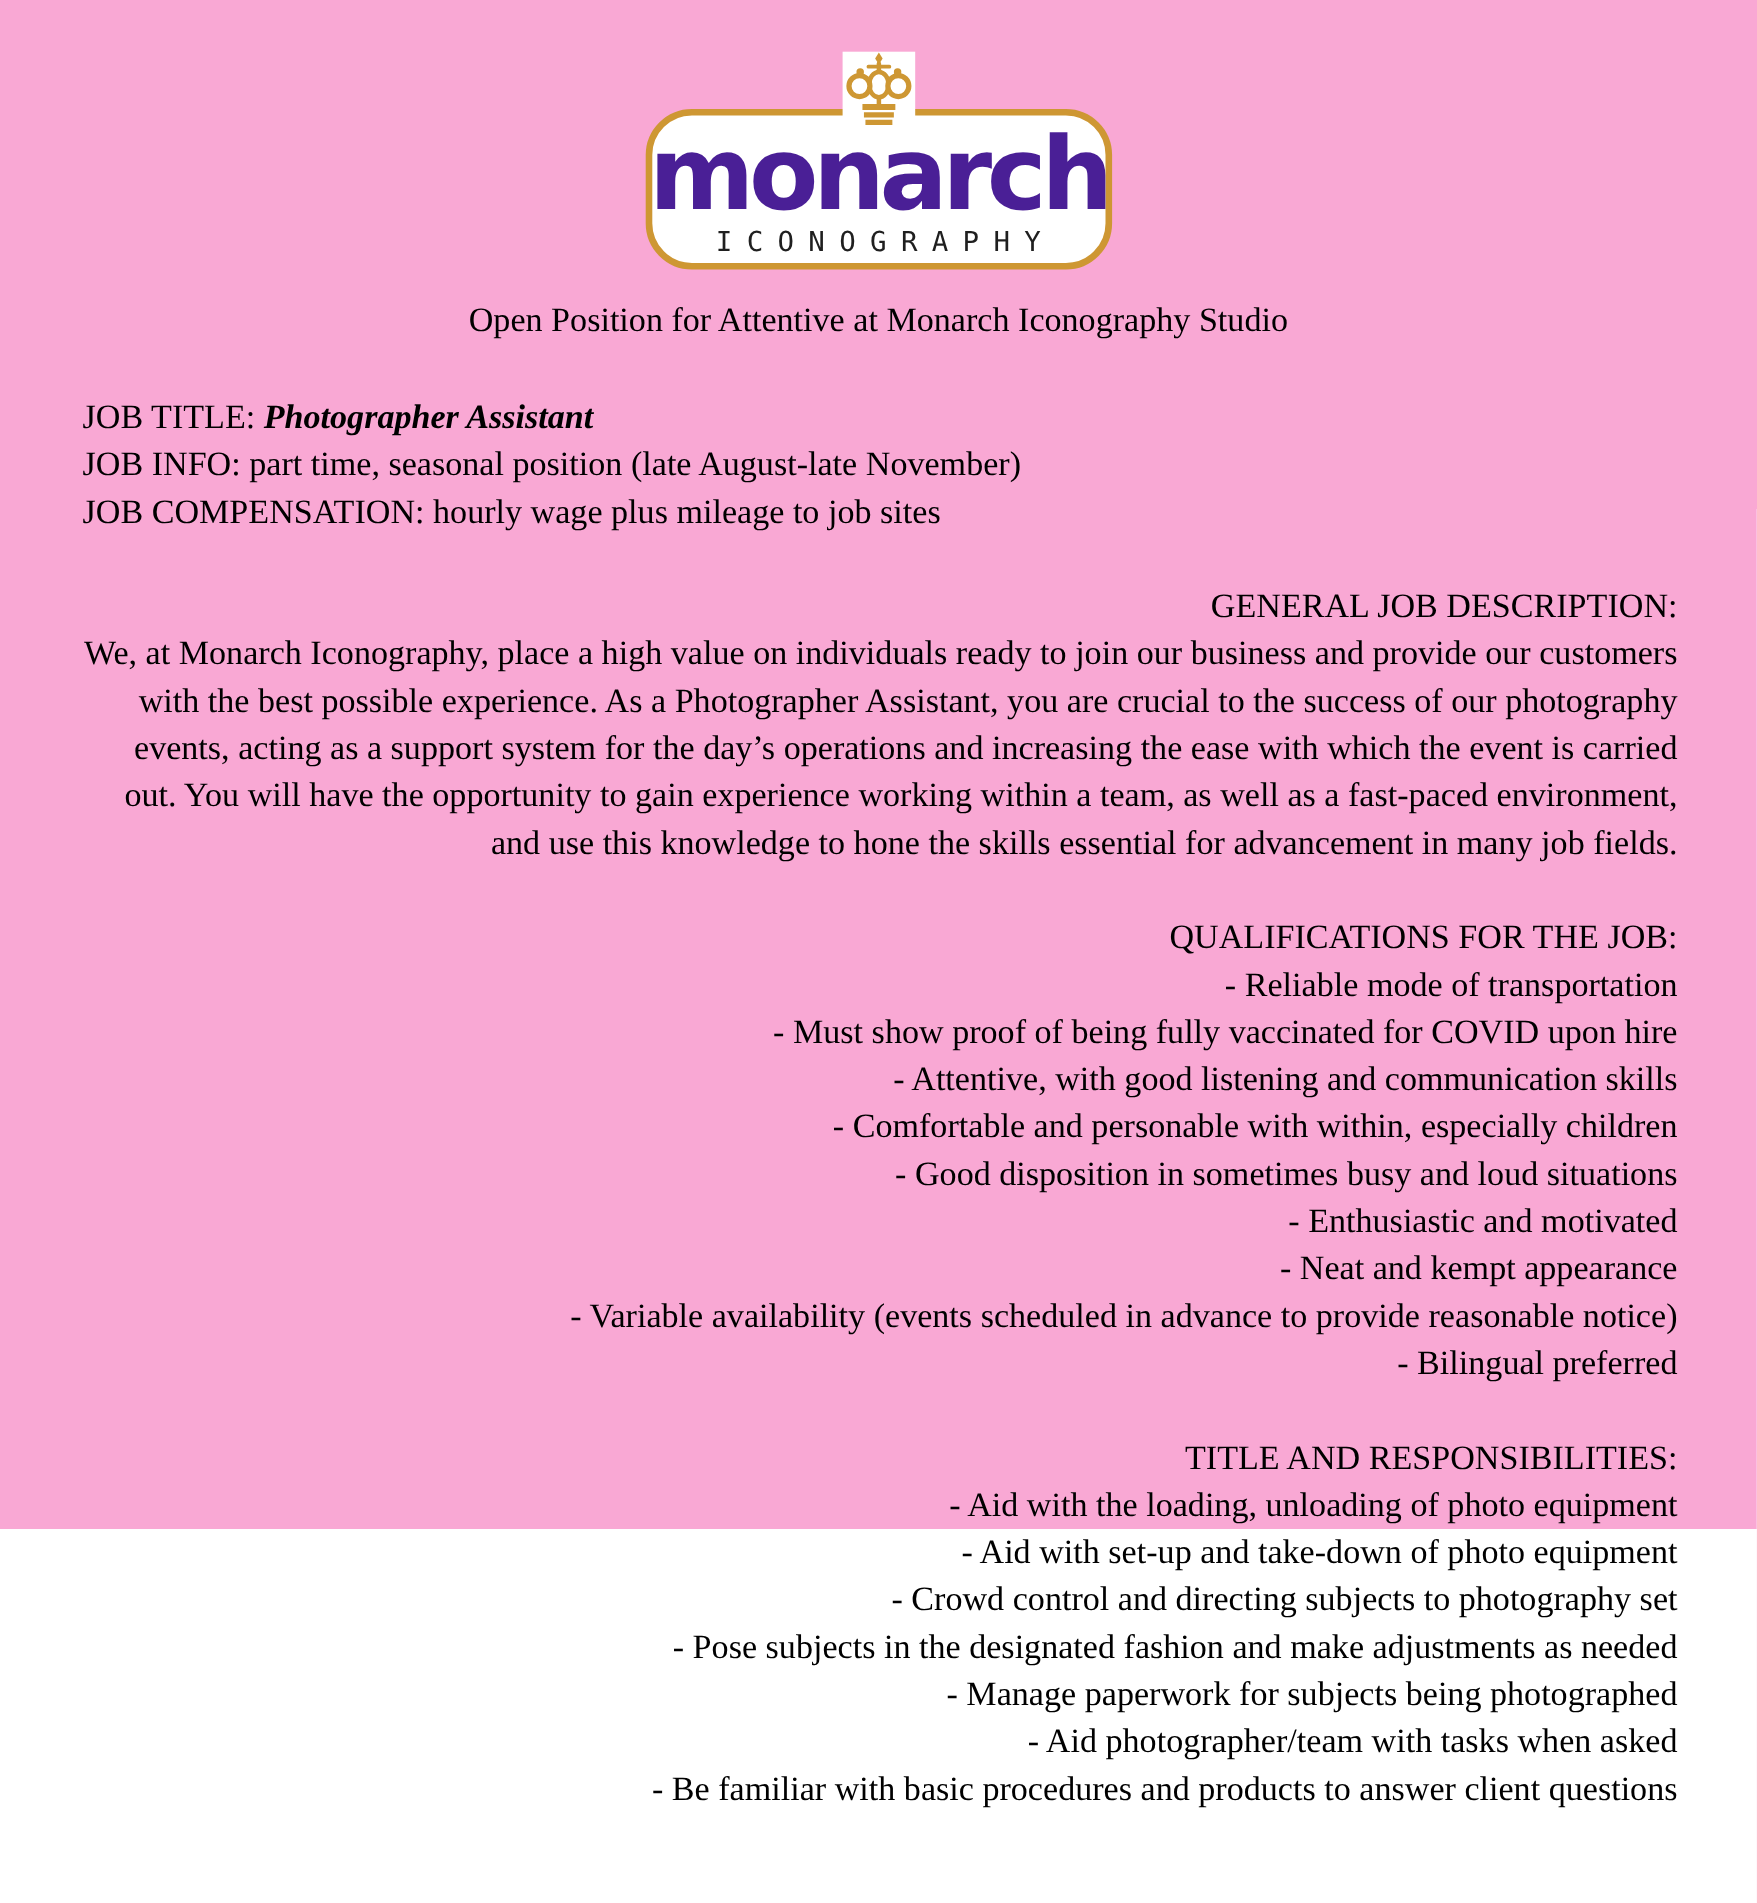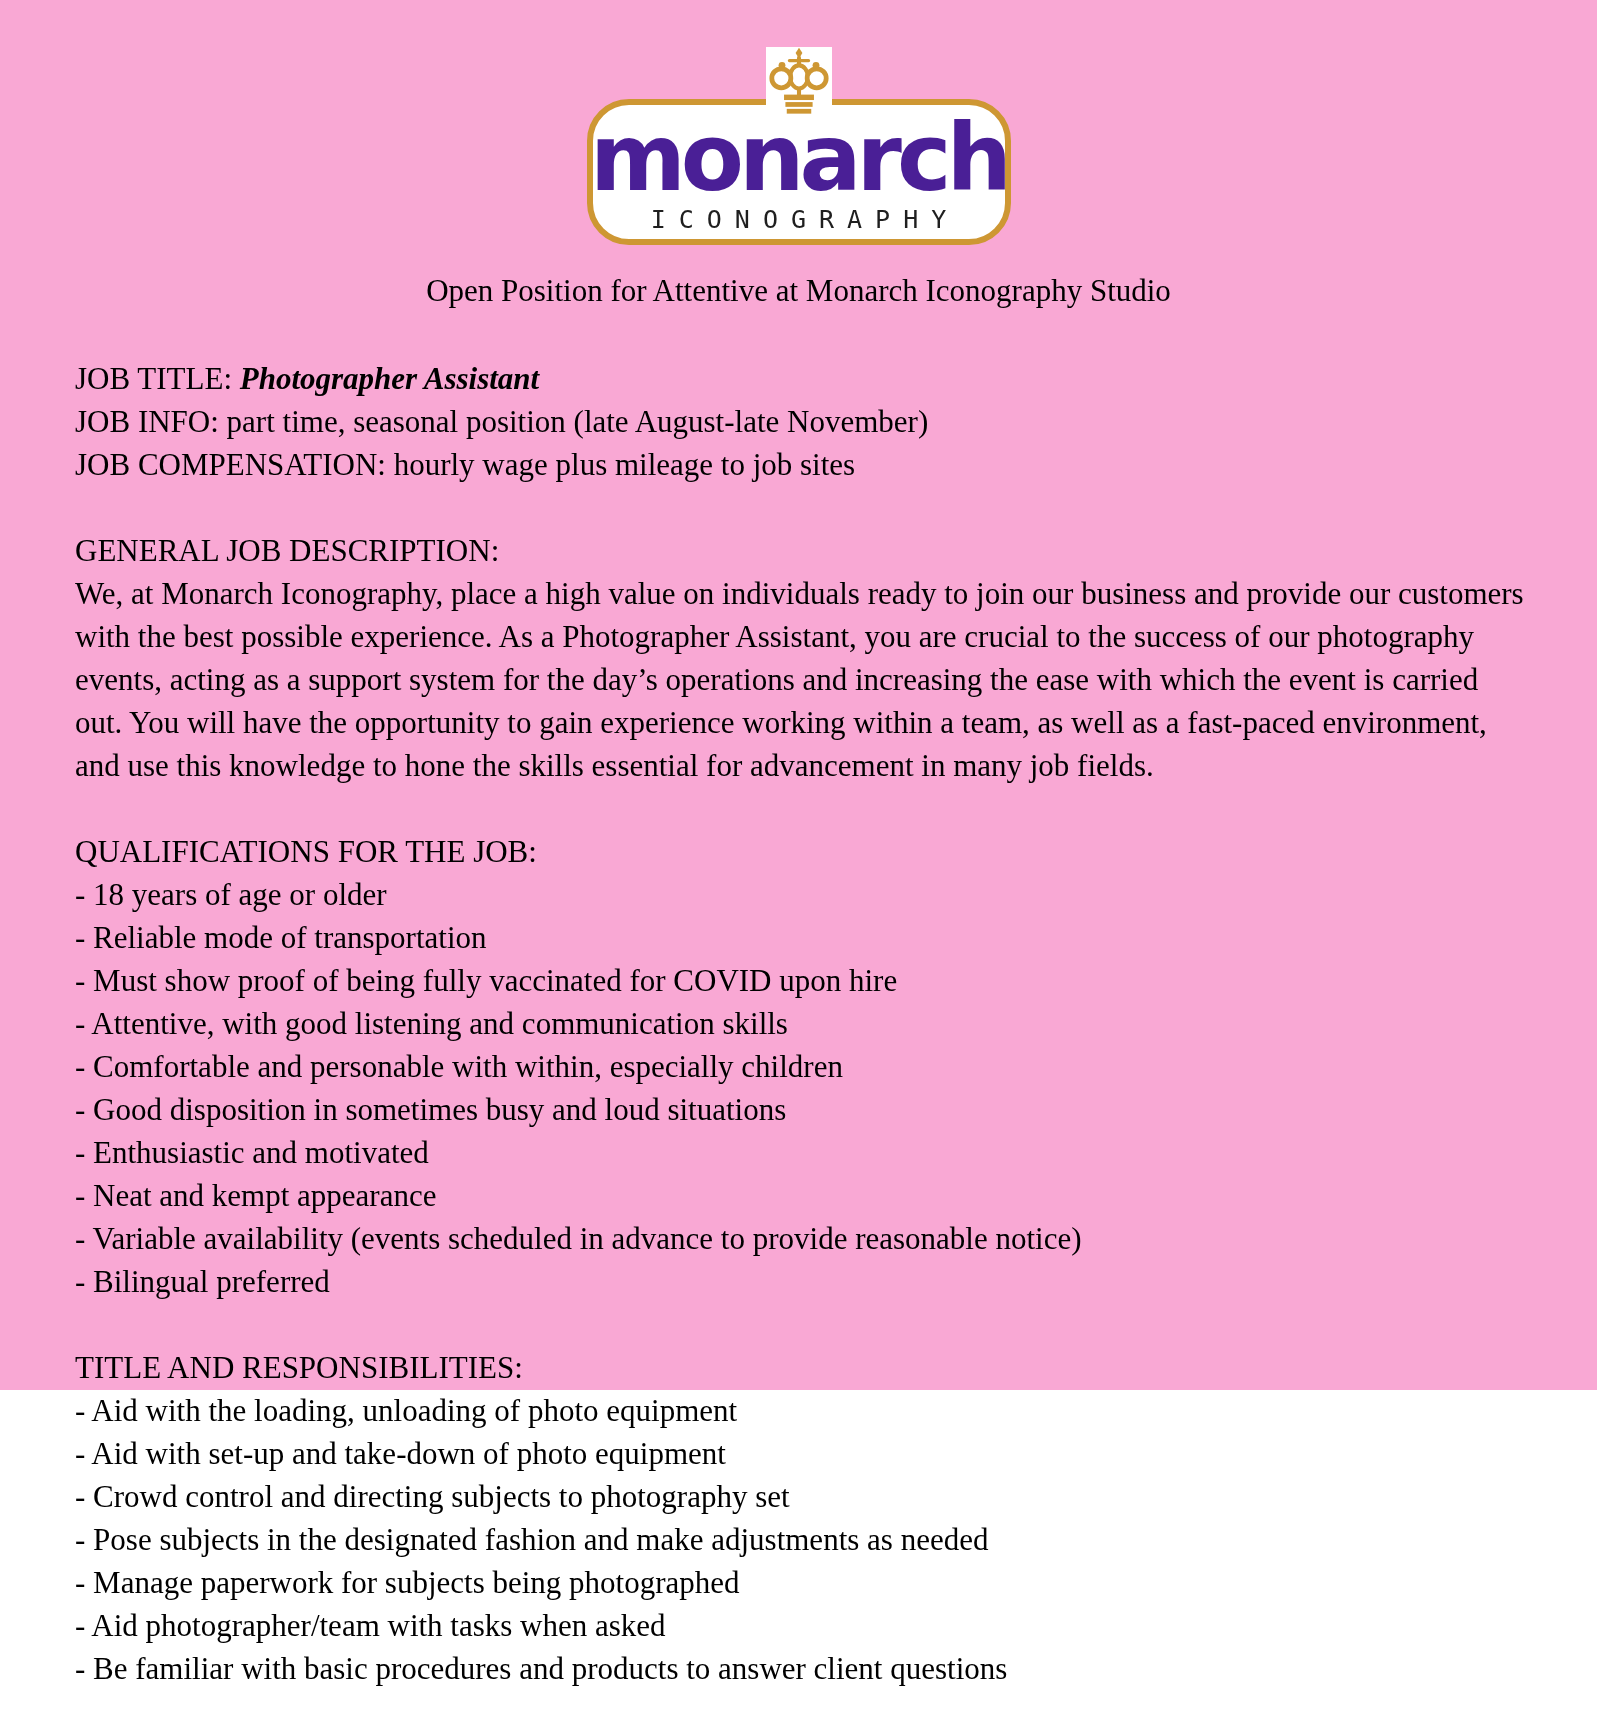--- a/index.html
+++ b/index.html
@@ -74,21 +74,21 @@
     line-height:43px;
     margin-top:24px;
   }
   .content{
     margin:45px 72px 0 75px;
     font-size:31px;
     line-height:43px;
   }
   .line{white-space:normal;}
   .bold{font-weight:bold;font-style:italic;}
-  .section{margin-top:43px;}
+  .section{margin-top:43px;text-align:right;}
   .para{max-width:1450px;}
 </style>
 </head>
 <body>
 
 <div class="page">
 
   <div class="logo-wrap">
     <div class="logo-box">
       <span class="crown">
@@ -129,21 +129,20 @@
       <span>JOB COMPENSATION: </span><span>hourly wage plus mileage to job sites</span>
     </div>
 
     <div class="section">
       <div class="line">GENERAL JOB DESCRIPTION:</div>
       <div class="para">We, at Monarch Iconography, place a high value on individuals ready to join our business and provide our customers with the best possible experience. As a Photographer Assistant, you are crucial to the success of our photography events, acting as a support system for the day’s operations and increasing the ease with which the event is carried out. You will have the opportunity to gain experience working within a team, as well as a fast-paced environment, and use this knowledge to hone the skills essential for advancement in many job fields.</div>
     </div>
 
     <div class="section">
       <div class="line">QUALIFICATIONS FOR THE JOB:</div>
-      <div class="line">- 18 years of age or older</div>
       <div class="line">- Reliable mode of transportation</div>
       <div class="line">- Must show proof of being fully vaccinated for COVID upon hire</div>
       <div class="line">- Attentive, with good listening and communication skills</div>
       <div class="line">- Comfortable and personable with within, especially children</div>
       <div class="line">- Good disposition in sometimes busy and loud situations</div>
       <div class="line">- Enthusiastic and motivated</div>
       <div class="line">- Neat and kempt appearance</div>
       <div class="line">- Variable availability (events scheduled in advance to provide reasonable notice)</div>
       <div class="line">- Bilingual preferred</div>
     </div>

